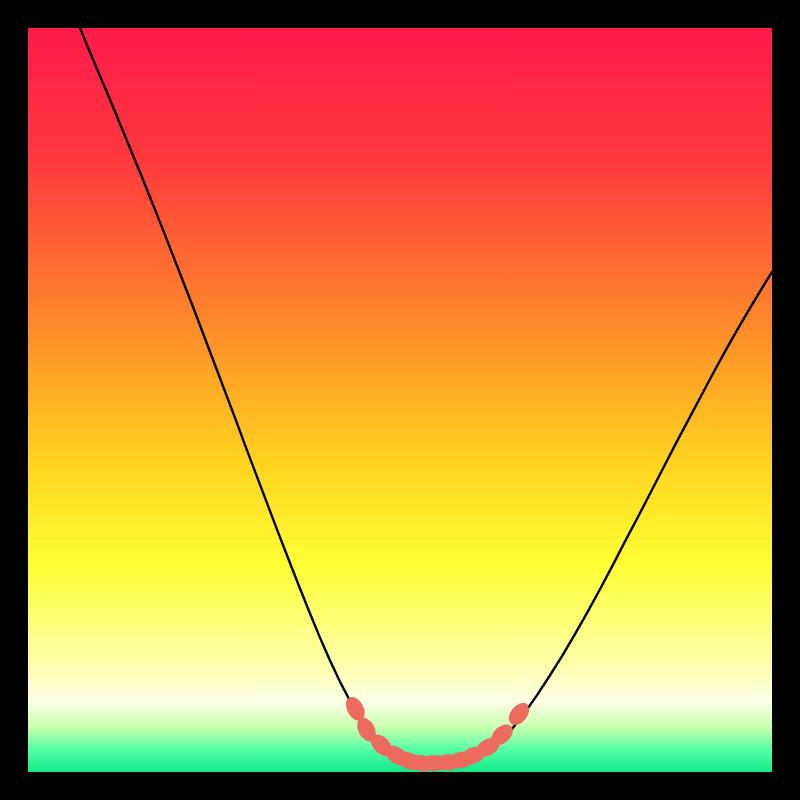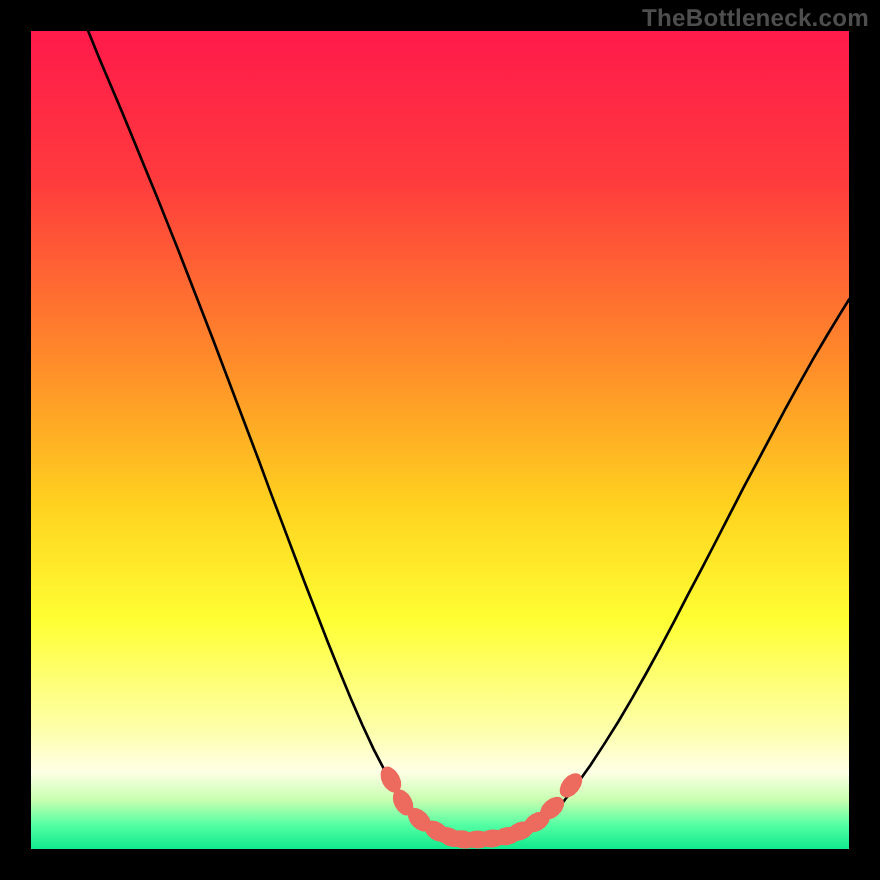--- a/index.html
+++ b/index.html
@@ -36,21 +36,20 @@
     color: #4e4e4e;
     letter-spacing: 0.2px;
     z-index: 5;
   }
   svg { display: block; }
 </style>
 </head>
 <body>
 
 <div class="frame">
-  <div class="watermark">TheBottleneck.com</div>
   <div class="plot">
     <svg id="chart-svg" width="744" height="744" viewBox="0 0 744 744" preserveAspectRatio="none">
       <defs>
         <linearGradient id="bg-grad" x1="0" y1="0" x2="0" y2="1">
             <stop offset="0.00%" stop-color="#ff1a4b"></stop>
             <stop offset="18.00%" stop-color="#ff3a3d"></stop>
             <stop offset="40.00%" stop-color="#ff8a2a"></stop>
             <stop offset="58.00%" stop-color="#ffd21f"></stop>
             <stop offset="72.00%" stop-color="#ffff33"></stop>
             <stop offset="86.00%" stop-color="#fdffb0"></stop>

